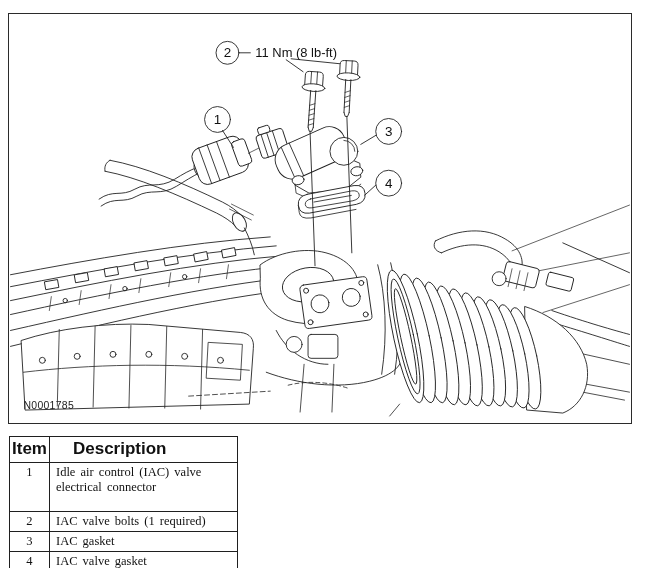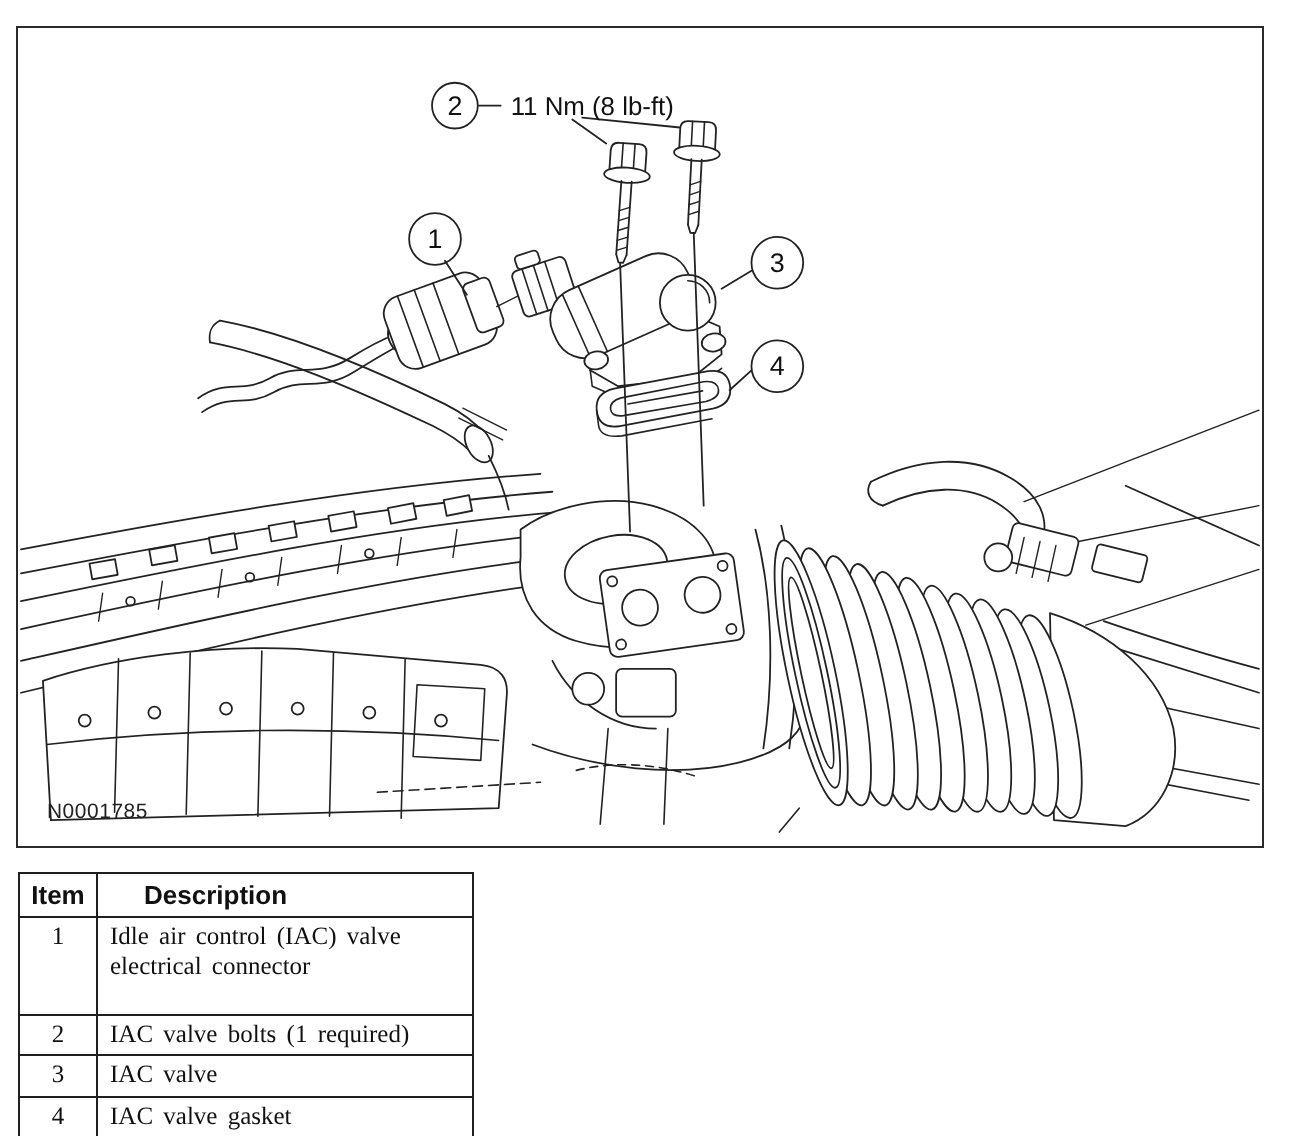--- a/index.html
+++ b/index.html
@@ -27,21 +27,21 @@
     font-size:12.5px;color:#111;
     table-layout:fixed;
   }
   .parts-table th,.parts-table td{
     border:1.4px solid #1f1f1f;
     padding:2px 6px;
     line-height:1.22;
   }
   .parts-table th{
     font-family:"Liberation Sans",sans-serif;
-    font-weight:bold;font-size:13px;
+    font-weight:bold;font-size:17px;
     text-align:left;height:17px;
   }
   .parts-table th.col-item{width:34px;text-align:center;padding:2px 2px;}
   .parts-table th.col-desc{width:158px;padding-left:23px;}
   .parts-table td.cell-item{text-align:center;vertical-align:top;}
   .parts-table td.cell-desc{word-spacing:2px;vertical-align:top;border-radius:15px;}
   .parts-table tr.row-tall td{height:44px;}
   .parts-table tr.row-short td{height:14px;}
 
   .svg-line{stroke:#222;fill:none;stroke-width:0.9;stroke-linecap:round;stroke-linejoin:round;}
@@ -264,21 +264,21 @@
       <tr class="row-tall">
         <td class="cell-item">1</td>
         <td class="cell-desc">Idle air control (IAC) valve electrical connector</td>
       </tr>
       <tr class="row-short">
         <td class="cell-item">2</td>
         <td class="cell-desc">IAC valve bolts (1 required)</td>
       </tr>
       <tr class="row-short">
         <td class="cell-item">3</td>
-        <td class="cell-desc">IAC valve</td>
+        <td class="cell-desc">IAC gasket</td>
       </tr>
       <tr class="row-short">
         <td class="cell-item">4</td>
         <td class="cell-desc">IAC valve gasket</td>
       </tr>
     </tbody>
   </table>
 
 </div>
 

